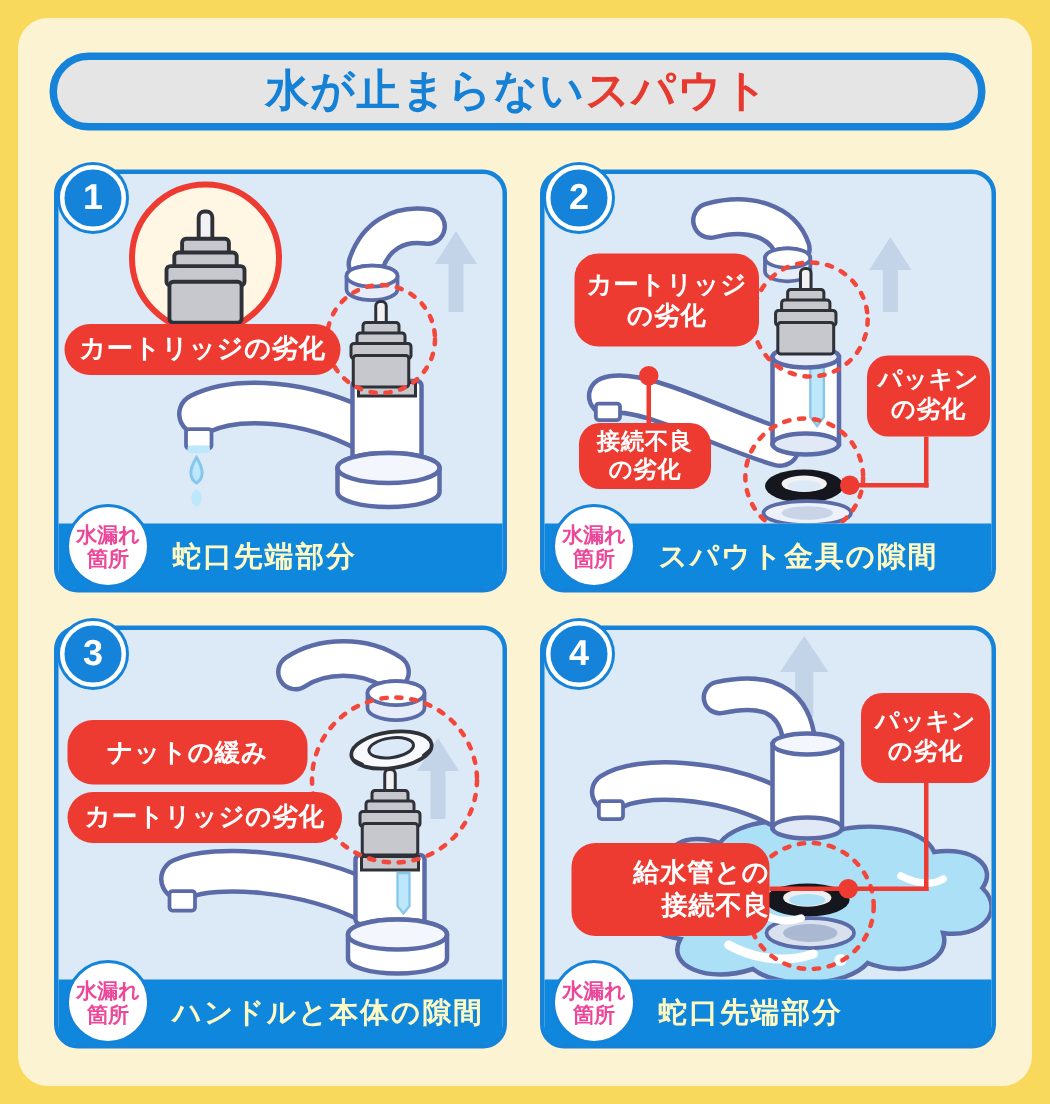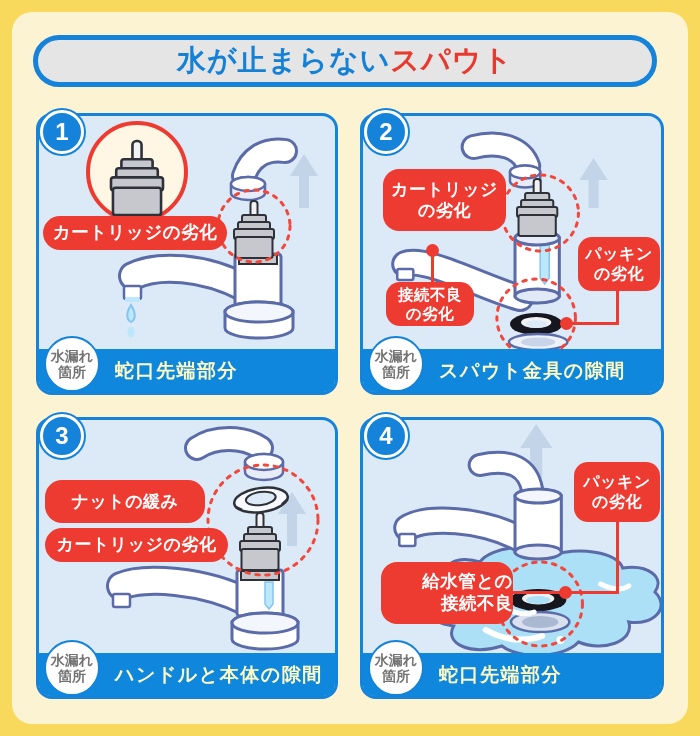--- a/index.html
+++ b/index.html
@@ -33,21 +33,21 @@
     display:flex;align-items:center;justify-content:center;
   }
   .art{position:absolute;left:0;top:0;width:100%;height:233px;z-index:1;}
   .panel-footer{
     position:absolute;left:0;right:0;bottom:0;height:43px;z-index:4;
     background:#0E87DC;border-radius:0 0 12px 12px;
   }
   .leak-badge{
     position:absolute;left:5px;top:-13px;width:52px;height:52px;
     background:#fff;border:2px solid #1483D9;border-radius:50%;
-    color:#737373;font-size:14px;font-weight:bold;line-height:1.15;
+    color:#ec4899;font-size:14px;font-weight:bold;line-height:1.15;
     display:flex;flex-direction:column;align-items:center;justify-content:center;
     text-align:center;
   }
   .loc{
     position:absolute;left:76px;top:0;height:43px;
     display:flex;align-items:center;
     color:#fef9c3;font-size:19px;font-weight:bold;letter-spacing:1.5px;white-space:nowrap;
   }
   .pill{
     position:absolute;z-index:5;background:#ED3B31;color:#fff;font-weight:bold;

